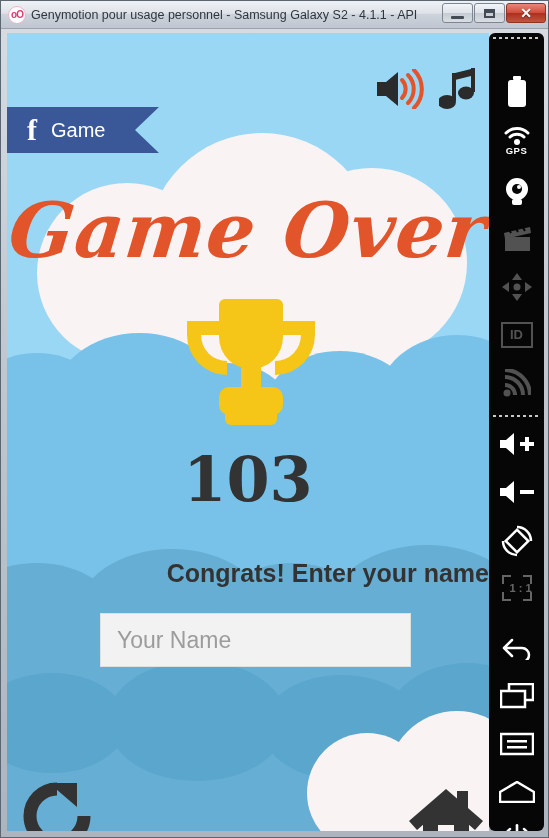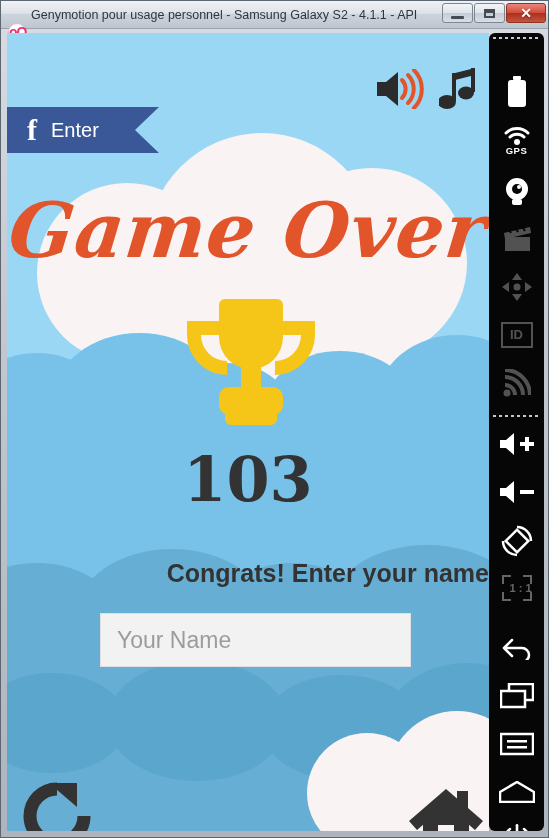--- a/index.html
+++ b/index.html
@@ -29,28 +29,28 @@
   #titlebar {
     position: absolute;
     left: 0; top: 0;
     width: 549px; height: 28px;
     background: linear-gradient(to bottom, #eef1f5 0%, #dfe3e9 45%, #cdd3db 50%, #c0c6d0 100%);
     border-bottom: 1px solid #9aa2ad;
     box-sizing: border-box;
   }
   #app-logo {
     position: absolute;
-    left: 7px; top: 22px;
+    left: 7px; top: 5px;
     width: 18px; height: 18px;
     border-radius: 50%;
     background: #ffffff;
     border: 1px solid #e8b6c8;
     box-sizing: border-box;
     color: #e0386f;
-    font-size: 14px;
+    font-size: 10px;
     font-weight: bold;
     line-height: 16px;
     text-align: center;
     letter-spacing: -1px;
     font-family: "Liberation Sans", sans-serif;
   }
   #title-text {
     position: absolute;
     left: 30px; top: 5px;
     width: 390px;
@@ -398,21 +398,21 @@
           <path d="M16 6 L36 1 v7 L16 13 Z" fill="#2b2b2b"></path>
           <rect x="32" y="1" width="4" height="24" fill="#2b2b2b"></rect>
           <rect x="13" y="6" width="4" height="28" fill="#2b2b2b"></rect>
           <ellipse cx="8" cy="35" rx="9" ry="7" fill="#2b2b2b"></ellipse>
           <ellipse cx="27" cy="26" rx="8" ry="6.5" fill="#2b2b2b"></ellipse>
         </svg>
       </div>
 
       <div id="share-ribbon">
         <span id="share-fb-glyph">f</span>
-        <span id="share-label">Enter</span>
+        <span id="share-label">Game</span>
       </div>
 
       <div id="game-over-title">Game Over</div>
 
       <div id="trophy">
         <svg width="144" height="132" viewBox="0 0 144 132">
           <rect x="40" y="0" width="64" height="22" rx="6" fill="#f5c518"></rect>
           <path d="M40 14 h64 v24 a32 32 0 0 1 -64 0 Z" fill="#f5c518"></path>
           <path d="M44 18 v22 a28 28 0 0 0 56 0 V18 Z" fill="#f5c518"></path>
           <path d="M8 22 h36 v14 H22 a26 26 0 0 0 26 26 v14 A40 40 0 0 1 8 36 Z" fill="#f5c518"></path>

